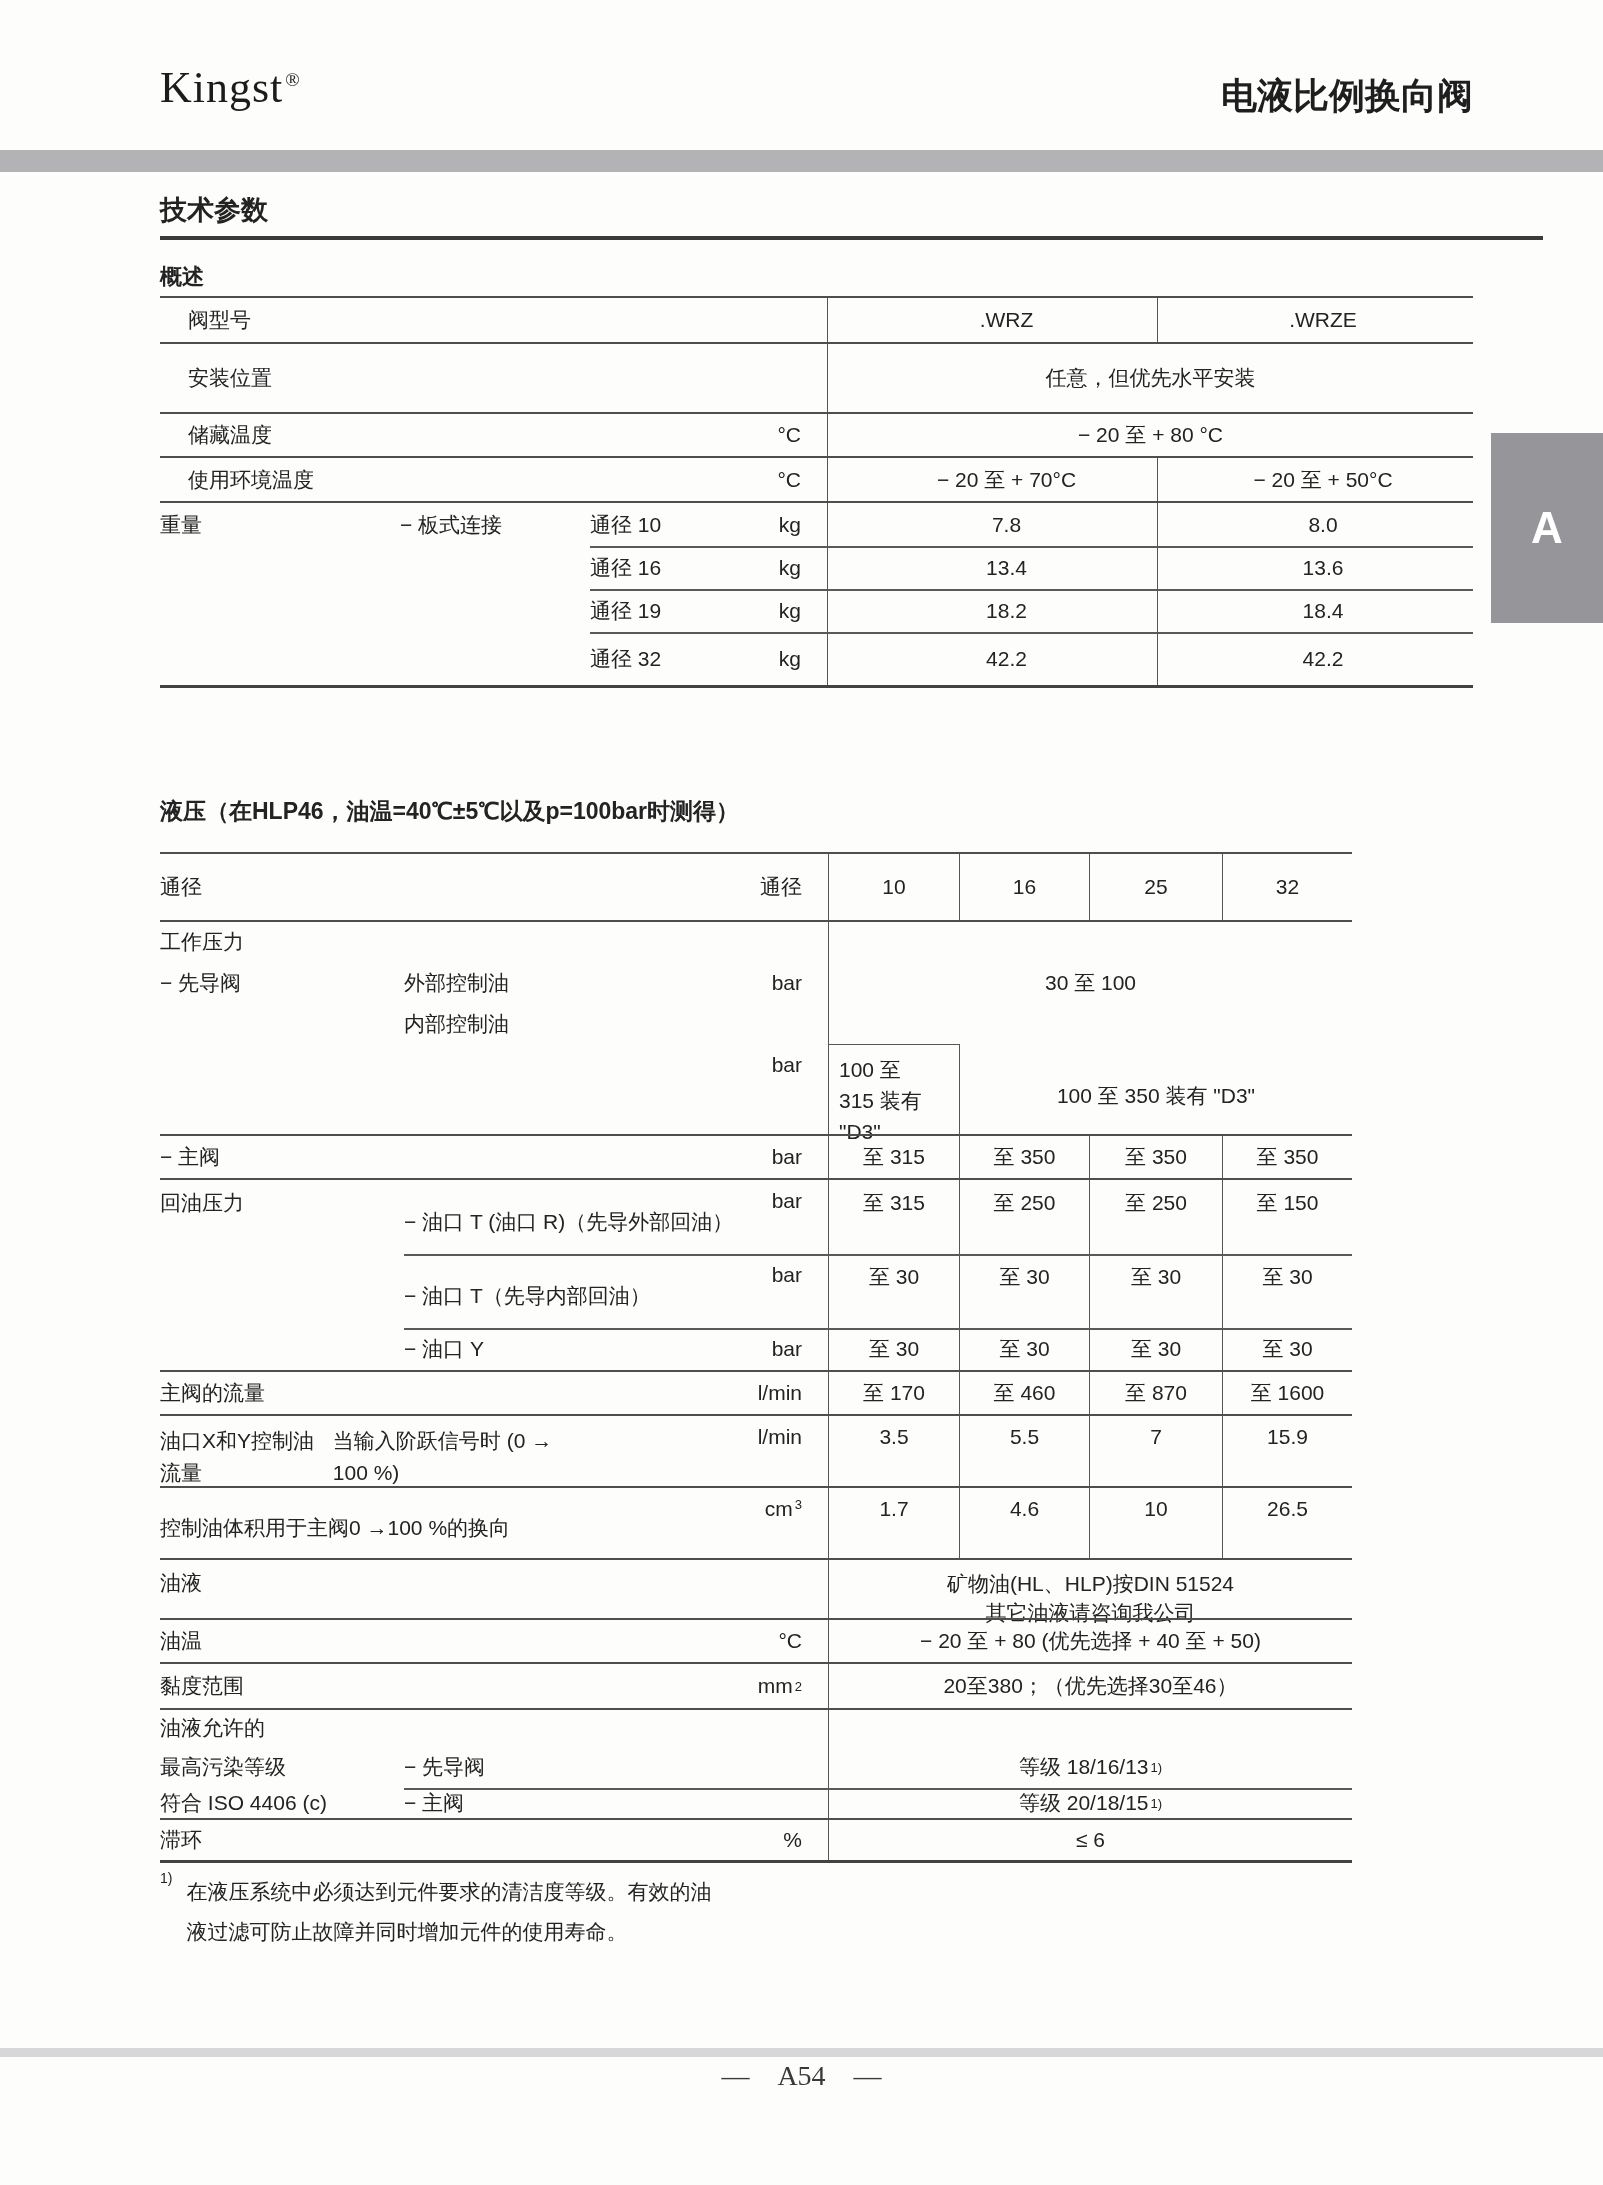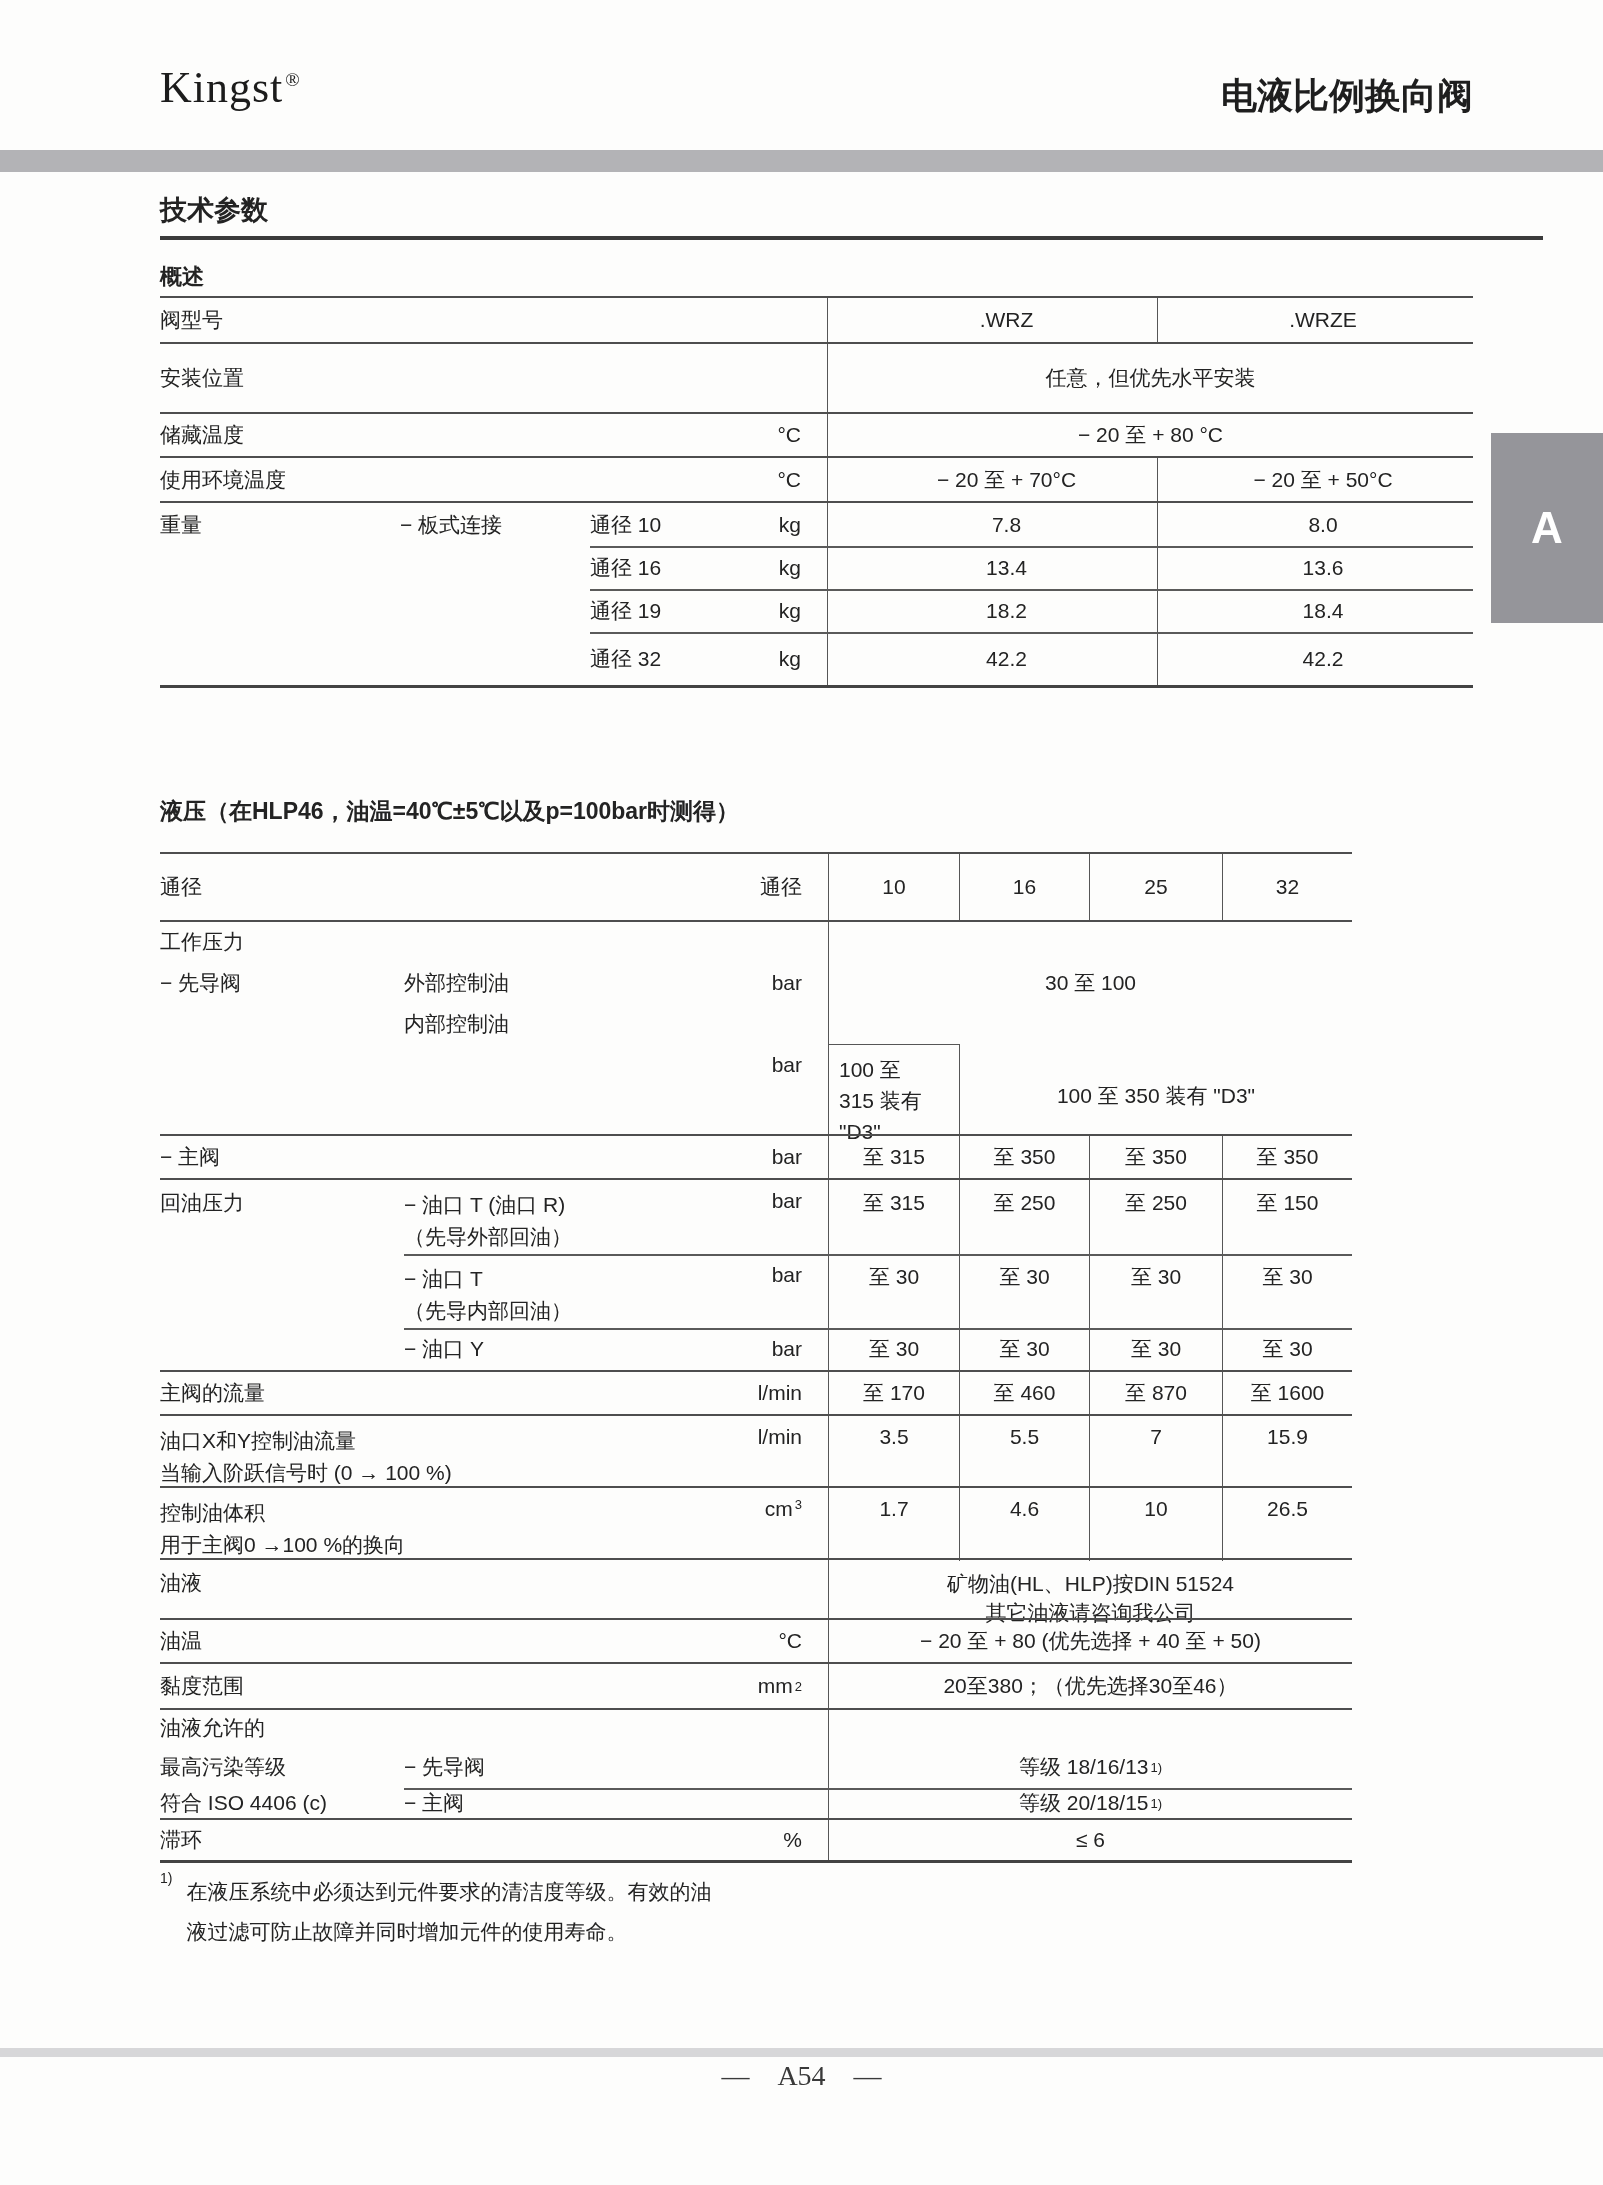--- a/index.html
+++ b/index.html
@@ -32,41 +32,41 @@
   
   .cell{box-sizing:border-box;}
   .sup{font-size:13px;vertical-align:super;margin-left:2px;}
   
   .ov-table{position:absolute;left:160px;top:296px;width:1313px;
             border-top:2px solid #4e4e4e;border-bottom:3px solid #434343;}
   .ovrow{position:relative;display:grid;grid-template-columns:240px 190px 167px 70px 330px 316px;}
   .ovrow>*{grid-row:1;display:flex;align-items:center;font-size:21px;}
   .ovrow.bt{border-top:2px solid #4e4e4e;}
   .ovrow.btp::before{content:"";position:absolute;left:430px;right:0;top:0;height:1.5px;background:#5a5a5a;}
-  .o13{grid-column:1/4;} .o1{grid-column:1/2;text-align:center;} .o2{grid-column:2/3;} .o3{grid-column:3/4;}
+  .o13{grid-column:1/4;margin-left:28px;} .o1{grid-column:1/2;text-align:center;} .o2{grid-column:2/3;} .o3{grid-column:3/4;}
   .o4{grid-column:4/5;} .ov1{grid-column:5/6;padding-left:28px;} .ov2{grid-column:6/7;padding-left:15px;} .osp{grid-column:5/7;}
   
   .hy-table{position:absolute;left:160px;top:852px;width:1192px;
             border-top:2px solid #4e4e4e;border-bottom:3px solid #434343;}
   .hyrow{position:relative;display:grid;grid-template-columns:244px 186px 238px 131px 130px 133px 130px;}
   .hyrow>*{grid-row:1;display:flex;align-items:center;font-size:21px;}
   .hyrow.bt{border-top:2px solid #4e4e4e;}
   .hyrow.btp::before{content:"";position:absolute;left:244px;right:0;top:0;height:1.5px;background:#5a5a5a;}
   .s13{grid-column:1/3;} .s14{grid-column:1/4;} .c1{grid-column:1/2;}
   .c24{grid-column:2/4;} .c3{grid-column:3/4;}
   .d1{grid-column:4/5;} .d2{grid-column:5/6;} .d3{grid-column:6/7;} .d4{grid-column:7/8;}
   .d14{grid-column:4/8;} .d24{grid-column:5/8;}
   
   .vl{border-left:1.5px solid #565656;}
   .cen{justify-content:center;text-align:center;}
   .lft{justify-content:flex-start;}
   .rgt{justify-content:flex-end;padding-right:26px;}
   .top>*{align-items:flex-start;padding-top:9px;}
   .topcell{align-items:flex-start !important;padding-top:9px;}
-  .col2lines{flex-direction:column;align-items:flex-start;justify-content:flex-start;line-height:32px;}
+  .col2lines{align-items:center;justify-content:flex-start;line-height:32px;}
   .colc{flex-direction:column;align-items:center;justify-content:flex-start;line-height:29px;}
   .collines{flex-direction:column;align-items:flex-start;justify-content:flex-start;
             padding-left:10px;line-height:31px;}
   .ct{border-top:1.5px solid #565656;}
   .hdr-b{border-bottom:2px solid #4e4e4e;}
 </style>
 </head>
 <body>
 
 <div class="page">

